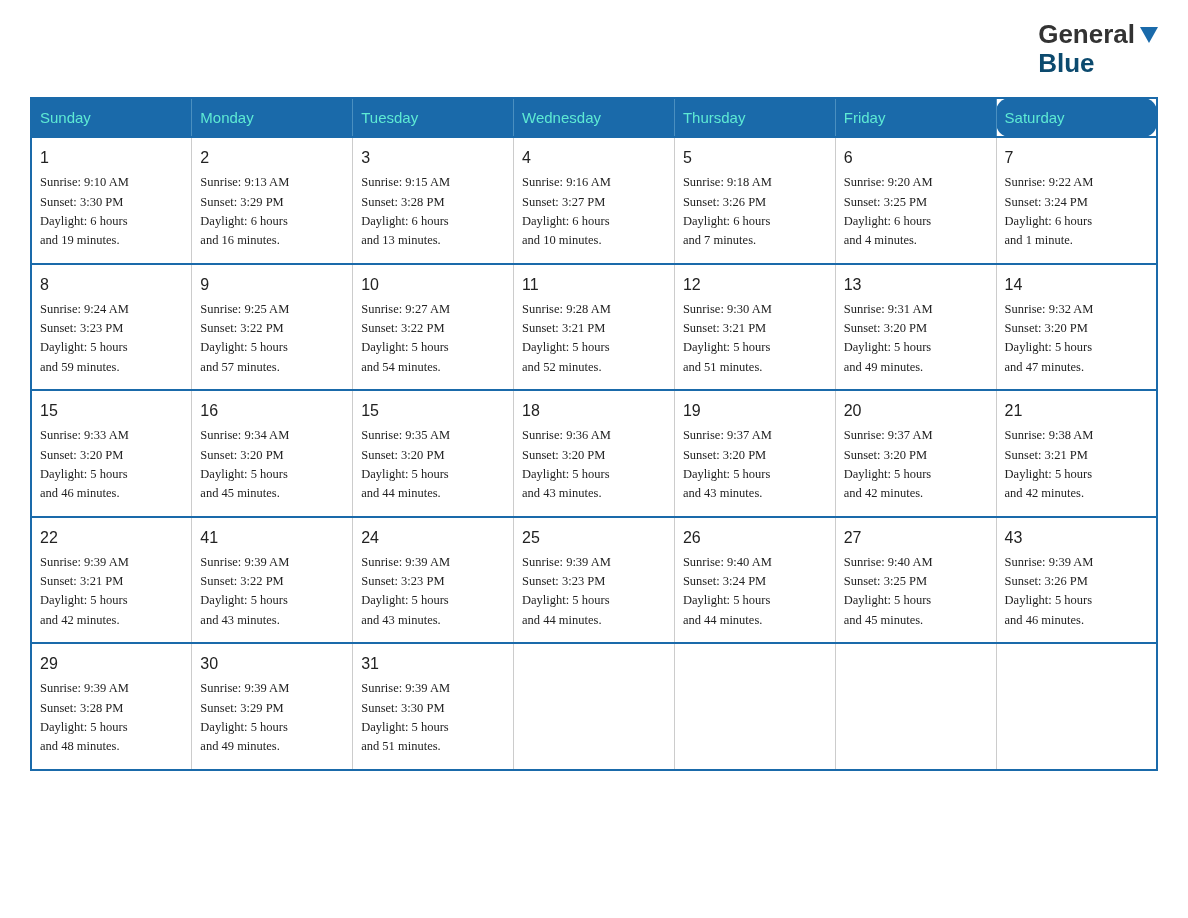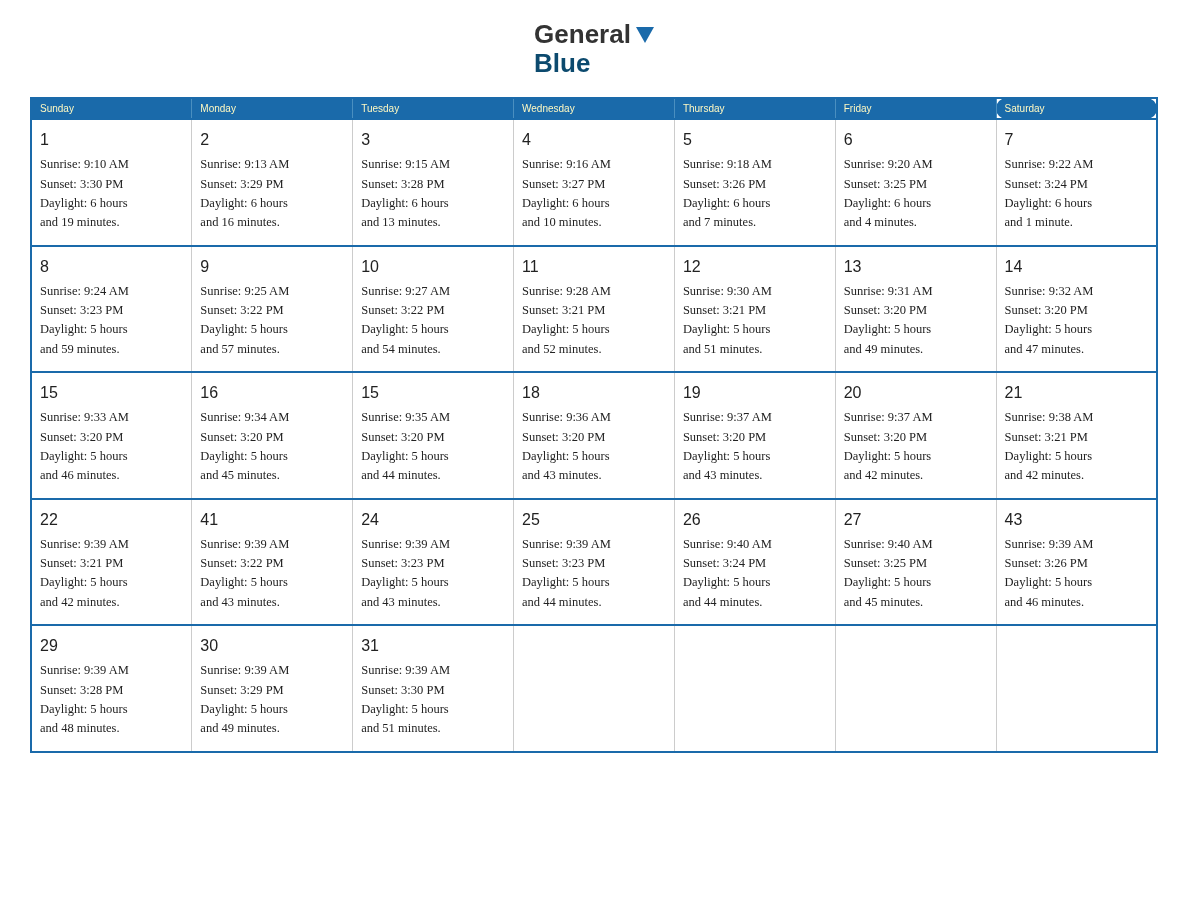--- a/index.html
+++ b/index.html
@@ -4,21 +4,21 @@
   <style>
     * { box-sizing: border-box; margin: 0; padding: 0; }
     body {
       font-family: Arial, sans-serif;
       background: #fff;
       padding: 20px 30px;
       color: #222;
     }
     .header {
       display: flex;
-      justify-content: center;
+      justify-content: flex-end;
       align-items: flex-start;
       margin-bottom: 20px;
     }
     .logo {
       display: flex;
       flex-direction: column;
       font-size: 22px;
       font-weight: bold;
       line-height: 1.1;
     }
@@ -40,23 +40,23 @@
       color: #555;
       margin-top: 4px;
     }
     .calendar {
       width: 100%;
       border-collapse: collapse;
       border: 2px solid #1a6aaa;
     }
     .calendar thead tr th {
       background-color: #1a6aaa;
-      color: #fef9c3;
-      padding: 4px 8px;
-      font-size: 10px;
+      color: #5eead4;
+      padding: 10px 8px;
+      font-size: 15px;
       font-weight: normal;
       text-align: left;
       border-right: 1px solid #4a8fc0;
     }
     .calendar thead tr th:last-child {
       border-right: none;
       border-radius: 14px;
     }
     .calendar tbody tr {
       border-top: 2px solid #1a6aaa;

